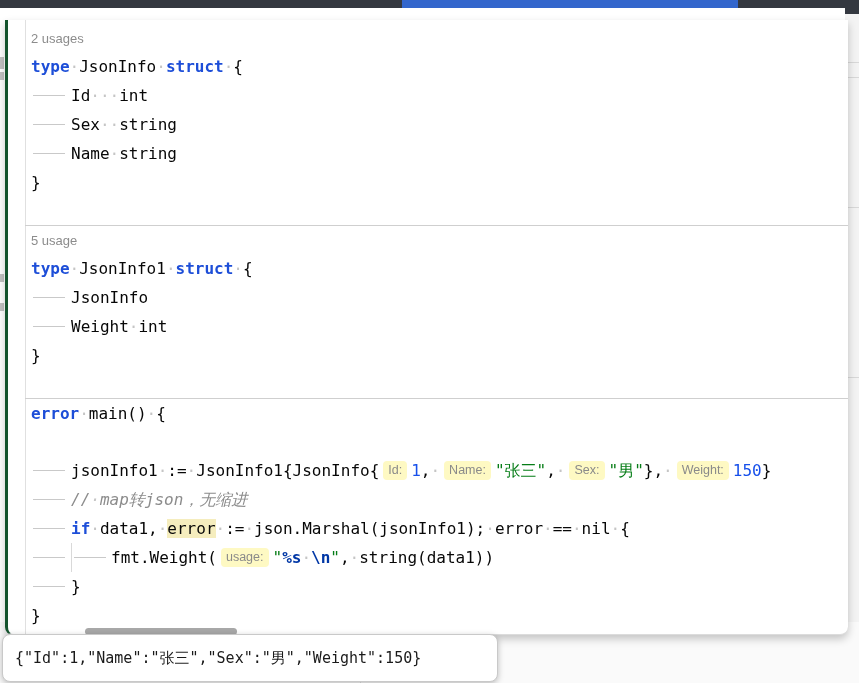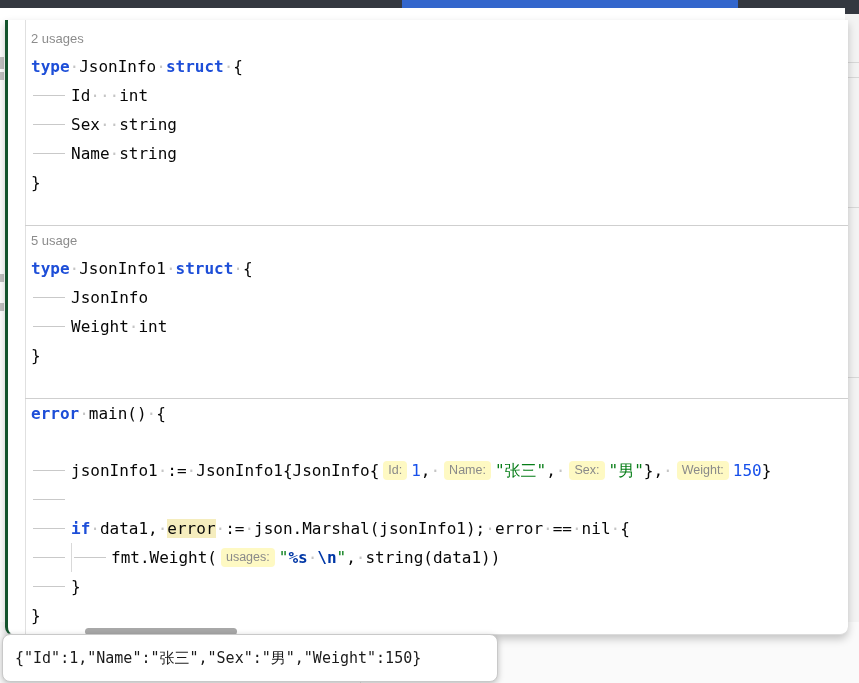--- a/index.html
+++ b/index.html
@@ -107,23 +107,23 @@
       <div class="usage-label">5 usage</div>
       <div class="code-line"><span class="t-kw">type</span><span class="t-pl"><span class="ws">·</span>JsonInfo1<span class="ws">·</span></span><span class="t-kw">struct</span><span class="t-pl"><span class="ws">·</span>{</span></div>
       <div class="code-line"><span class="tab"></span><span class="t-pl">JsonInfo</span></div>
       <div class="code-line"><span class="tab"></span><span class="t-pl">Weight<span class="ws">·</span>int</span></div>
       <div class="code-line"><span class="t-pl">}</span></div>
       <div class="code-line blank-line"></div>
       <div class="sep"></div>
       <div class="code-line"><span class="t-kw">error</span><span class="t-pl"><span class="ws">·</span>main()<span class="ws">·</span>{</span></div>
       <div class="code-line blank-line"></div>
       <div class="code-line"><span class="tab"></span><span class="t-pl">jsonInfo1<span class="ws">·</span>:=<span class="ws">·</span>JsonInfo1{JsonInfo{</span><span class="hint-chip">Id:</span><span class="t-num">1</span><span class="t-pl">,<span class="ws">·</span></span><span class="hint-chip">Name:</span><span class="t-str">"张三"</span><span class="t-pl">,<span class="ws">·</span></span><span class="hint-chip">Sex:</span><span class="t-str">"男"</span><span class="t-pl">},<span class="ws">·</span></span><span class="hint-chip">Weight:</span><span class="t-num">150</span><span class="t-pl">}</span></div>
-      <div class="code-line"><span class="tab"></span></div>
+      <div class="code-line"><span class="tab"></span><span class="t-cmt">//<span class="ws">·</span>map转json，无缩进</span></div>
       <div class="code-line"><span class="tab"></span><span class="t-kw">if</span><span class="t-pl"><span class="ws">·</span>data1,<span class="ws">·</span></span><span class="t-hl">error</span><span class="t-pl"><span class="ws">·</span>:=<span class="ws">·</span>json.Marshal(jsonInfo1);<span class="ws">·</span>error<span class="ws">·</span>==<span class="ws">·</span>nil<span class="ws">·</span>{</span></div>
-      <div class="code-line"><span class="tab"></span><span class="tab guide"></span><span class="t-pl">fmt.Weight(</span><span class="hint-chip">usages:</span><span class="t-str">"</span><span class="t-esc">%s</span><span class="t-str"><span class="ws">·</span></span><span class="t-esc">\n</span><span class="t-str">"</span><span class="t-pl">,<span class="ws">·</span>string(data1))</span></div>
+      <div class="code-line"><span class="tab"></span><span class="tab guide"></span><span class="t-pl">fmt.Weight(</span><span class="hint-chip">usage:</span><span class="t-str">"</span><span class="t-esc">%s</span><span class="t-str"><span class="ws">·</span></span><span class="t-esc">\n</span><span class="t-str">"</span><span class="t-pl">,<span class="ws">·</span>string(data1))</span></div>
       <div class="code-line"><span class="tab"></span><span class="t-pl">}</span></div>
       <div class="code-line"><span class="t-pl">}</span></div>
     </div>
 </div>
 
 <div class="scroll-thumb"></div>
 <div class="output-popup">
   <span class="out-text">{"Id":1,"Name":"张三","Sex":"男","Weight":150}</span>
 </div>
 

